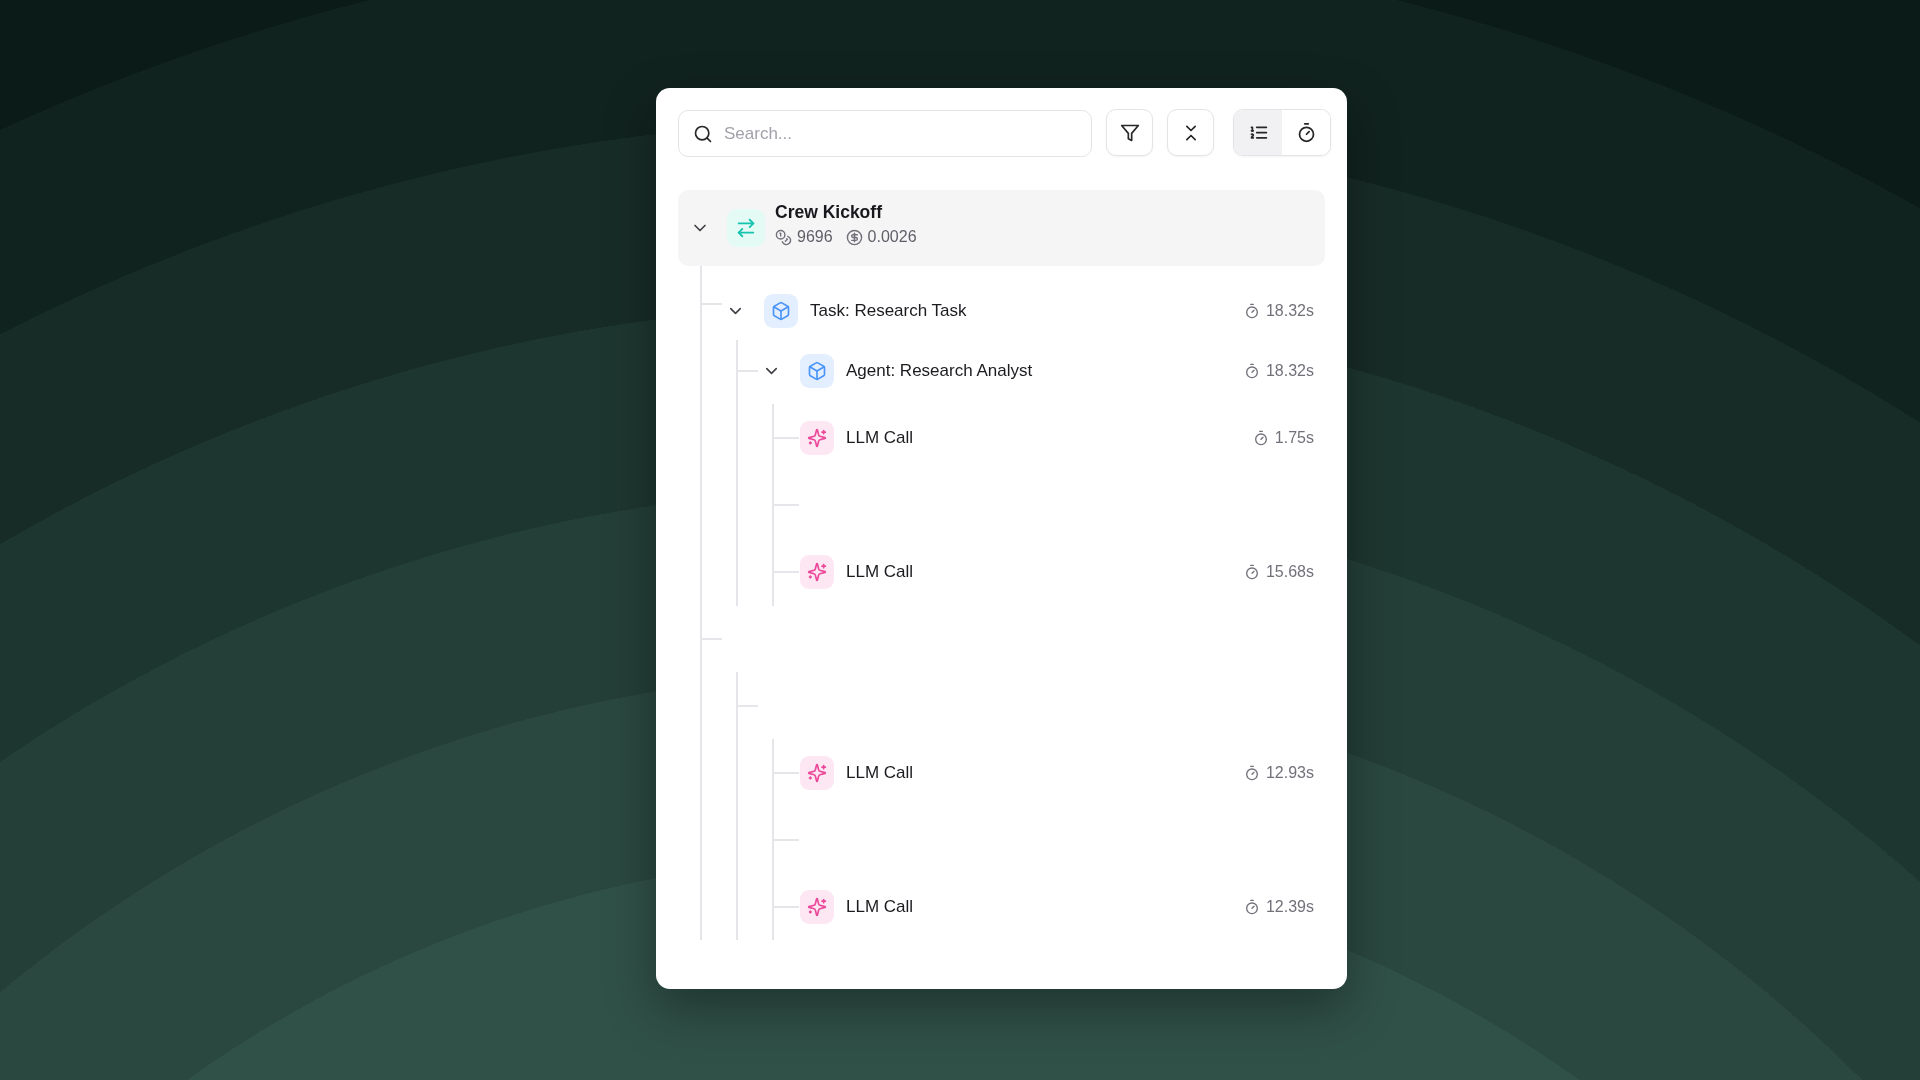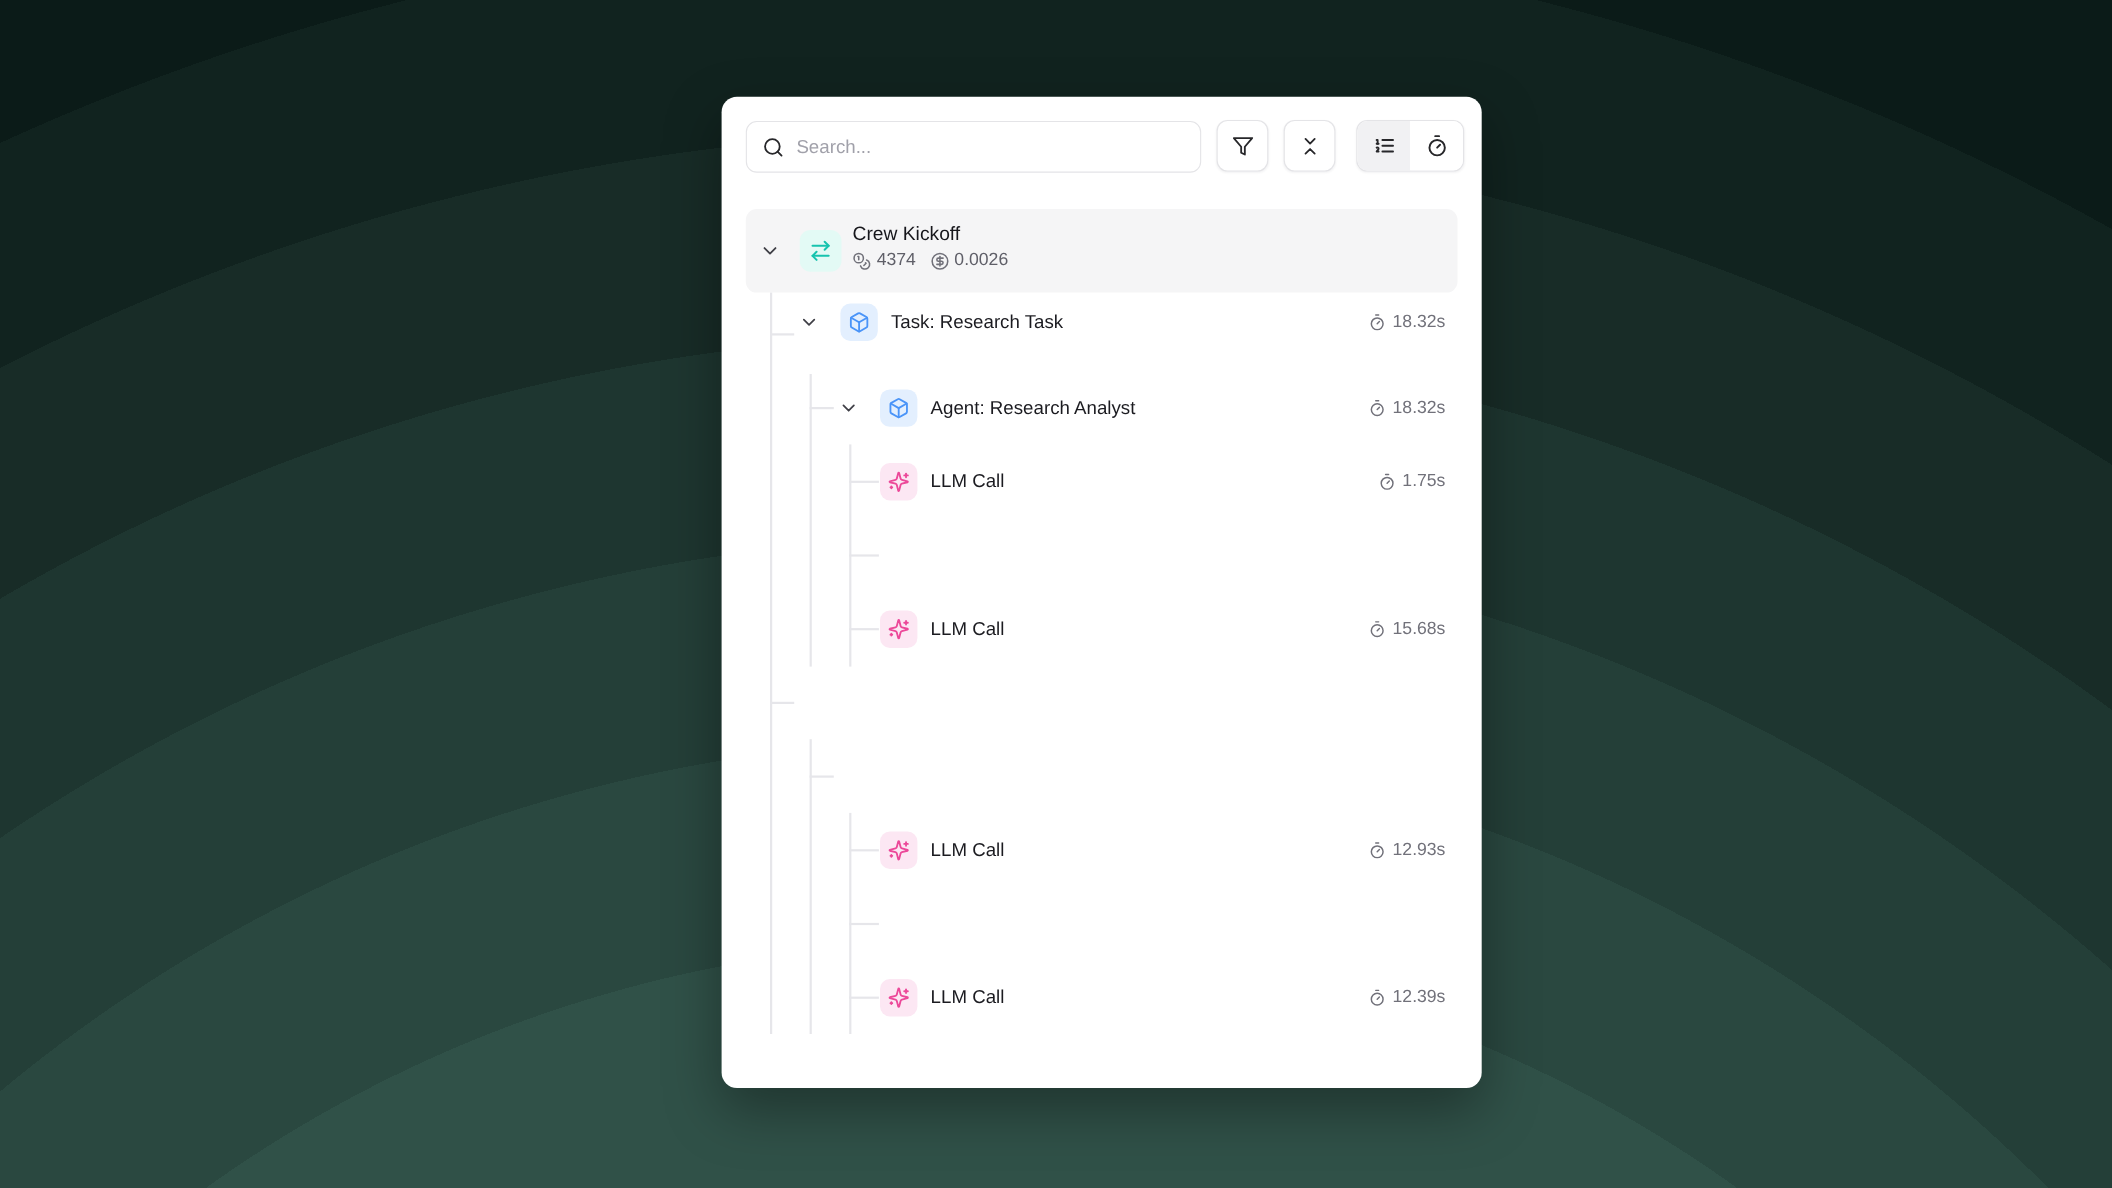--- a/index.html
+++ b/index.html
@@ -60,21 +60,21 @@
     position:absolute; left:22px; top:102px; width:647px; height:76px;
     background:#f5f5f6; border-radius:10px; cursor:pointer;
   }
   .root-row .chev { position:absolute; left:12px; top:50%; transform:translateY(-50%); color:#3f3f46; }
   .root-icon {
     position:absolute; left:49px; top:50%; transform:translateY(-50%);
     width:38px; height:38px; border-radius:10px; background:#e3faf5;
     display:flex; align-items:center; justify-content:center; color:#17c3ae;
   }
   .root-texts { position:absolute; left:97px; top:12px; }
-  .root-title { font-size:17.5px; font-weight:400; color:#17171c; }
+  .root-title { font-size:17.5px; font-weight:700; color:#17171c; }
   .root-meta { display:flex; align-items:center; gap:13px; margin-top:5px; color:#5f5f68; }
   .meta-item { display:flex; align-items:center; gap:5px; font-size:16px; }
   .meta-item .micon { color:#71717a; }
 
   
   .tree { position:absolute; left:0; top:0; width:100%; height:100%; }
   .guide { position:absolute; width:1.5px; background:#e6e6ea; }
   .g-root  { left:44px;  top:178px; height:674px; }
   .g-task1 { left:80px;  top:252px; height:266px; }
   .g-agent1{ left:116px; top:316px; height:202px; }
@@ -231,21 +231,21 @@
     </span>
     <div class="root-texts">
       <div class="root-title">Crew Kickoff</div>
       <div class="root-meta">
         <span class="meta-item">
           <span class="micon">
             <svg class="icon" width="17" height="17" viewBox="0 0 24 24">
                 <use href="#i-coins"></use>
               </svg>
           </span>
-          <span>4374</span>
+          <span>9696</span>
         </span>
         <span class="meta-item">
           <span class="micon">
             <svg class="icon" width="17" height="17" viewBox="0 0 24 24">
                 <use href="#i-dollar"></use>
               </svg>
           </span>
           <span>0.0026</span>
         </span>
       </div>
@@ -263,21 +263,21 @@
     <div class="connector" style="left:80px;width:22px;top:282px"></div>
     <div class="connector" style="left:116px;width:27px;top:349px"></div>
     <div class="connector" style="left:116px;width:27px;top:416px"></div>
     <div class="connector" style="left:116px;width:27px;top:483px"></div>
     <div class="connector" style="left:44px;width:22px;top:550px"></div>
     <div class="connector" style="left:80px;width:22px;top:617px"></div>
     <div class="connector" style="left:116px;width:27px;top:684px"></div>
     <div class="connector" style="left:116px;width:27px;top:751px"></div>
     <div class="connector" style="left:116px;width:27px;top:818px"></div>
 
-    <div class="trow depth-1 icon-task" style="top:172px">
+    <div class="trow depth-1 icon-task" style="top:190px">
       <span class="chev">
         <svg class="icon" width="19" height="19" viewBox="0 0 24 24" stroke-width="2.2">
             <use href="#i-chevron-down"></use>
           </svg>
         </span>
       <span class="node-icon">
         <svg class="icon" width="20" height="20" viewBox="0 0 24 24">
             <use href="#i-cube"></use>
           </svg>
         </span>

